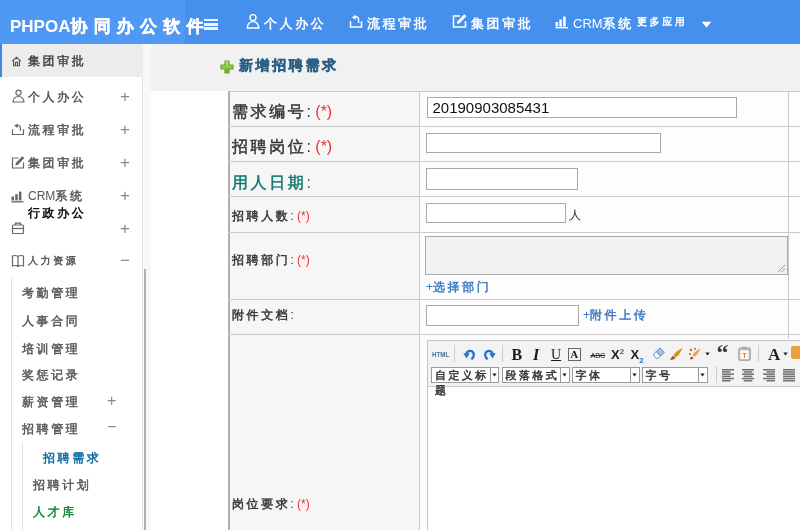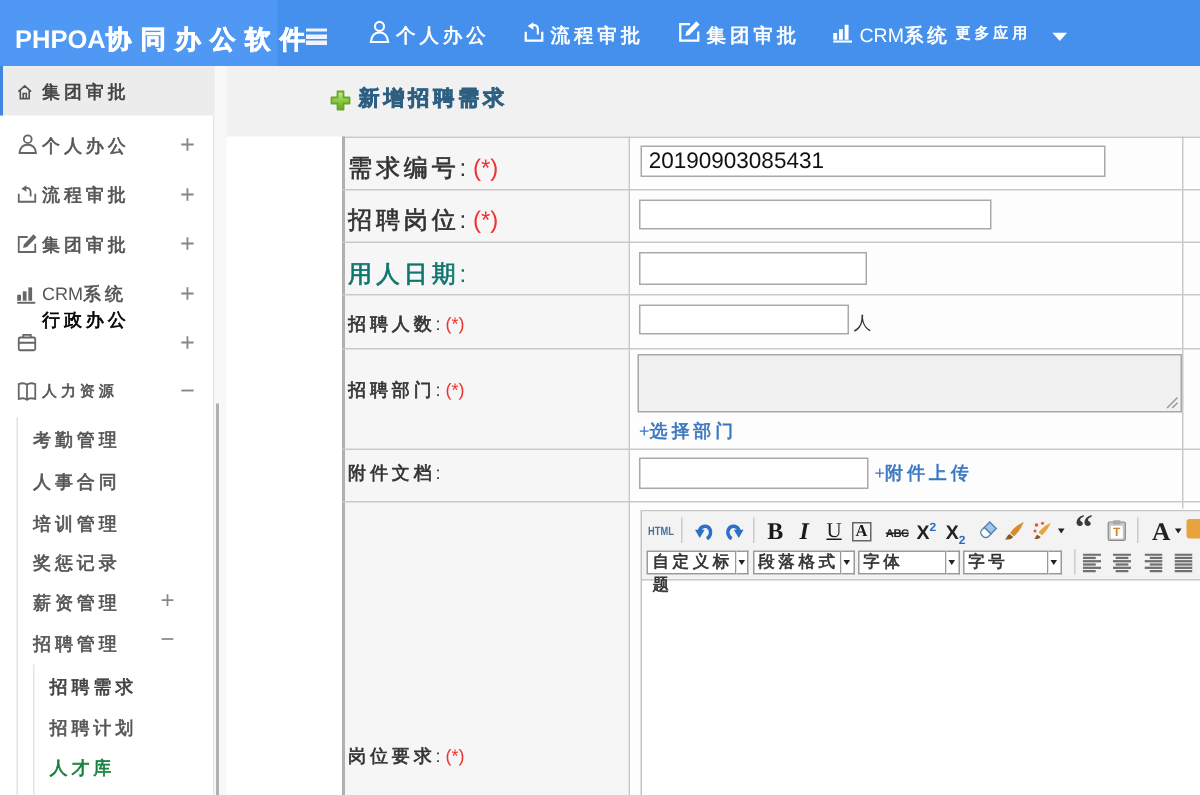--- a/index.html
+++ b/index.html
@@ -110,21 +110,21 @@
 <div class="abs" style="left:22px;top:443px;width:1px;height:87px;background:#e3e3e3"></div>
 
 <div class="abs cjk" style="left:22px;top:285px;color:#555;font-size:12px">考勤管理</div>
 <div class="abs cjk" style="left:22px;top:313px;color:#555;font-size:12px">人事合同</div>
 <div class="abs cjk" style="left:22px;top:340.5px;color:#555;font-size:12px">培训管理</div>
 <div class="abs cjk" style="left:22px;top:367px;color:#555;font-size:12px">奖惩记录</div>
 <div class="abs cjk" style="left:22px;top:394px;color:#555;font-size:12px">薪资管理</div>
 <div class="abs" style="left:107px;top:392px;color:#888;font-size:16px;font-weight:300">+</div>
 <div class="abs cjk" style="left:22px;top:421px;color:#555;font-size:12px">招聘管理</div>
 <div class="abs" style="left:107px;top:418px;color:#888;font-size:16px;font-weight:300">−</div>
-<div class="abs cjk" style="left:33px;top:450px;color:#404040;font-size:12px">招聘需求</div>
+<div class="abs cjk" style="left:43px;top:450px;color:#0369a1;font-size:12px">招聘需求</div>
 <div class="abs cjk" style="left:33px;top:477px;color:#555;font-size:12px">招聘计划</div>
 <div class="abs cjk" style="left:33px;top:504px;color:#15803d;font-size:12px">人才库</div>
 
 <div class="abs" style="left:151px;top:44px;width:649px;height:47px;background:#f1f1f1"></div>
 
 <svg class="abs" style="left:220px;top:60px" width="14" height="14" viewBox="0 0 14 14">
 <defs>
       <linearGradient id="gp" x1="0" y1="0" x2="0" y2="1">
         <stop offset="0" stop-color="#c7ef8e"></stop>
         <stop offset="0.45" stop-color="#8ed046"></stop>
@@ -186,21 +186,21 @@
 <g transform="scale(-1,1) translate(-12,0)">
 <path d="M0.3 5.2 L6.8 5.2 L3.5 10.6 Z" fill="#2c71c7"></path>
 <path d="M3.4 5.8 C4.2 2.4 8.6 1.8 10.2 4.7 C11.4 6.9 10.6 9.7 8.3 11.2" fill="none" stroke="#2c71c7" stroke-width="2.4"></path>
 </g>
 </svg>
 <div class="abs" style="left:501.8px;top:345px;width:1px;height:17px;background:#ccc"></div>
 <div class="abs" style="left:511.5px;top:346px;font-family:'Liberation Serif',serif;font-size:16px;font-weight:bold;color:#1a1a1a">B</div>
 <div class="abs" style="left:533px;top:346px;font-family:'Liberation Serif',serif;font-size:16px;font-style:italic;font-weight:bold;color:#1a1a1a">I</div>
 <div class="abs" style="left:551px;top:347px;font-family:'Liberation Serif',serif;font-size:14px;color:#1a1a1a;text-decoration:underline">U</div>
 <div class="abs" style="left:568px;top:348px;width:12.5px;height:12.5px;border:1px solid #666;font-family:'Liberation Serif',serif;font-size:11px;font-weight:bold;color:#1a1a1a;text-align:center;line-height:11px">A</div>
-<div class="abs" style="left:590.5px;top:350.5px;font-size:7.5px;font-weight:bold;color:#222;text-decoration:line-through;letter-spacing:-0.3px">ABC</div>
+<div class="abs" style="left:590.5px;top:350.5px;font-size:7.5px;font-weight:normal;color:#222;text-decoration:line-through;letter-spacing:-0.3px">ABC</div>
 <div class="abs" style="left:611px;top:347px;font-size:13px;font-weight:bold;color:#222">X<sup style="font-size:8px;color:#2a66c8">2</sup></div>
 <div class="abs" style="left:630.5px;top:347px;font-size:13px;font-weight:bold;color:#222">X<sub style="font-size:8px;color:#2a66c8">2</sub></div>
 <svg class="abs" style="left:651.5px;top:347px" width="13" height="13" viewBox="0 0 13 13">
 <path d="M7.8 1 L12.2 5.4 L8.6 9 L4.2 4.6 Z" fill="#9ec3ee" stroke="#5580ab" stroke-width="0.9"></path>
 <path d="M4.2 4.6 L8.6 9 L7 10.6 C6 11.6 4.4 11.6 3.4 10.6 L2.6 9.8 C1.6 8.8 1.6 7.2 2.6 6.2 Z" fill="#fdfdfd" stroke="#5580ab" stroke-width="0.9"></path>
 </svg>
 <svg class="abs" style="left:669px;top:347px" width="15" height="14" viewBox="0 0 15 14">
 <path d="M13.5 1 C9 3 5.5 6 4.5 8.5 L7 10.5 C9 9 12 5 13.5 1 Z" fill="#d98c29"></path>
 <path d="M4 9 C2.5 9.5 2.5 11.5 1 12.5 C3 13 5.5 12.5 6.5 11 Z" fill="#8a5a1e"></path>
 </svg>

